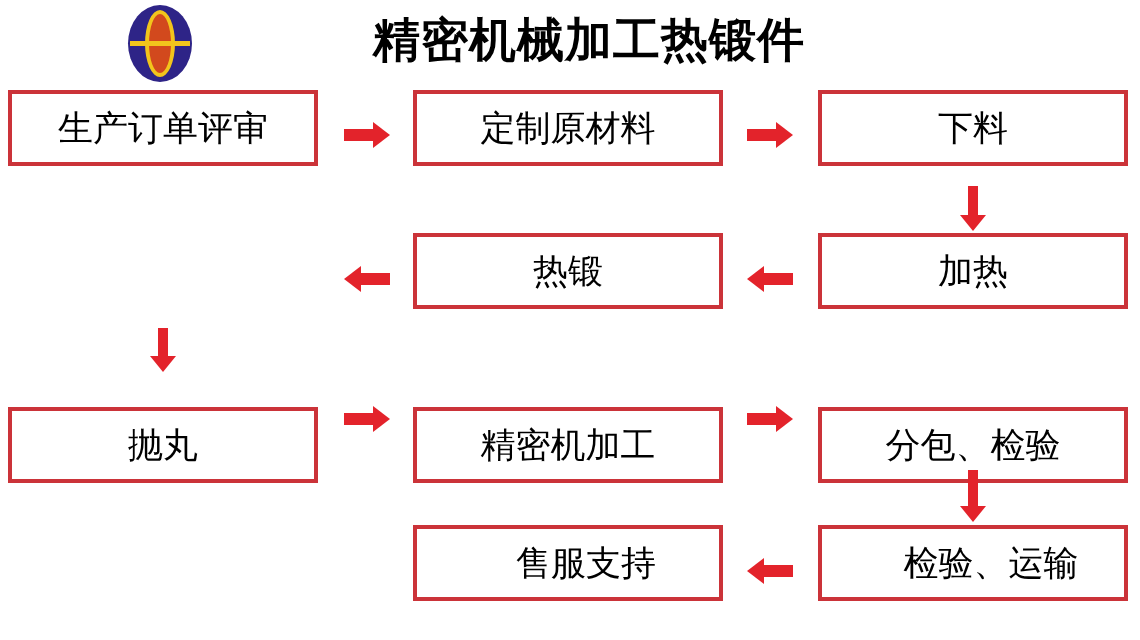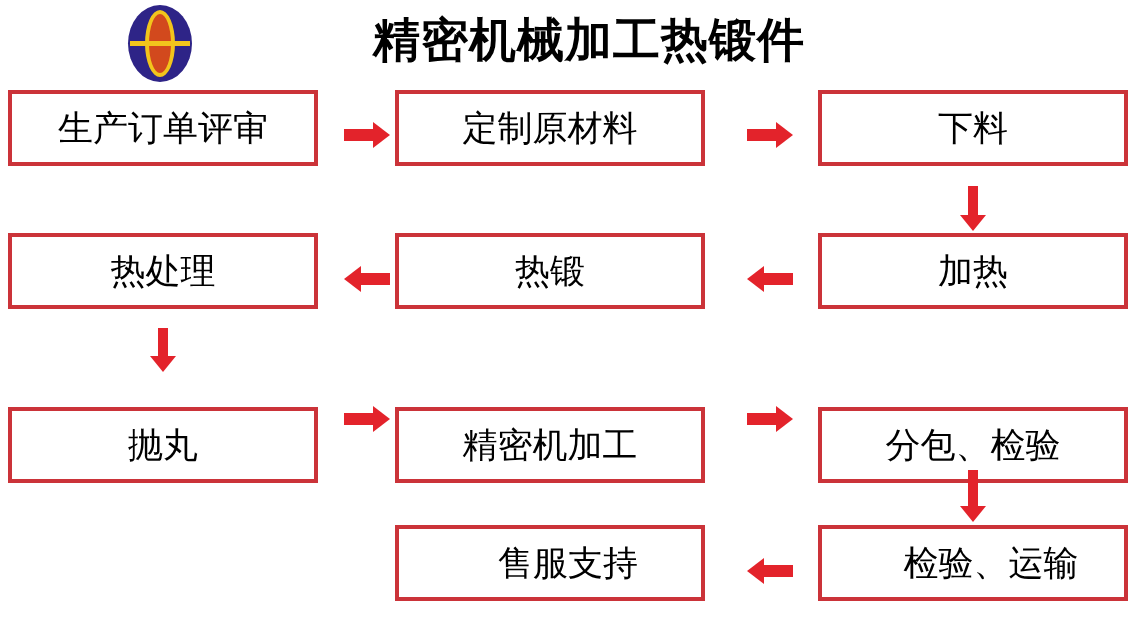--- a/index.html
+++ b/index.html
@@ -57,21 +57,21 @@
   .node{
     position:absolute;
     width:310px;height:76px;
     border:4px solid var(--border-red);
     background:#ffffff;
     display:flex;align-items:center;justify-content:center;
     font-size:35px;
     color:var(--text-black);
     white-space:nowrap;
   }
-  .c1{left:8px;}  .c2{left:395px;text-align:right;}  .c3{left:818px;}
+  .c1{left:8px;}  .c2{left:413px;text-align:right;}  .c3{left:818px;}
   .r1{top:90px;}  .r2{top:233px;}   .r3{top:373px;margin-top:34px;}  .r4{top:525px;padding-left:36px;}
 
   
   .arrow-h{position:absolute;width:46px;height:26px;}
   .arrow-h .shaft{position:absolute;top:7px;width:30px;height:12px;background:var(--arrow-red);}
   .arrow-h .head{position:absolute;top:0;width:0;height:0;
     border-top:13px solid transparent;border-bottom:13px solid transparent;}
   .arrow-h.dir-right .shaft{left:0;}
   .arrow-h.dir-right .head{right:0;border-left:17px solid var(--arrow-red);}
   .arrow-h.dir-left  .shaft{right:0;}
@@ -99,21 +99,20 @@
     <div class="inner"></div>
     <div class="bar"></div>
   </div>
 
   <div class="title">精密机械加工热锻件</div>
 
   <div class="node r1 c1">生产订单评审</div>
   <div class="node r1 c2">定制原材料</div>
   <div class="node r1 c3">下料</div>
 
-  <div class="node r2 c1">热处理</div>
   <div class="node r2 c2">热锻</div>
   <div class="node r2 c3">加热</div>
 
   <div class="node r3 c1">抛丸</div>
   <div class="node r3 c2">精密机加工</div>
   <div class="node r3 c3">分包、检验</div>
 
   <div class="node r4 c2">售服支持</div>
   <div class="node r4 c3">检验、运输</div>
 

